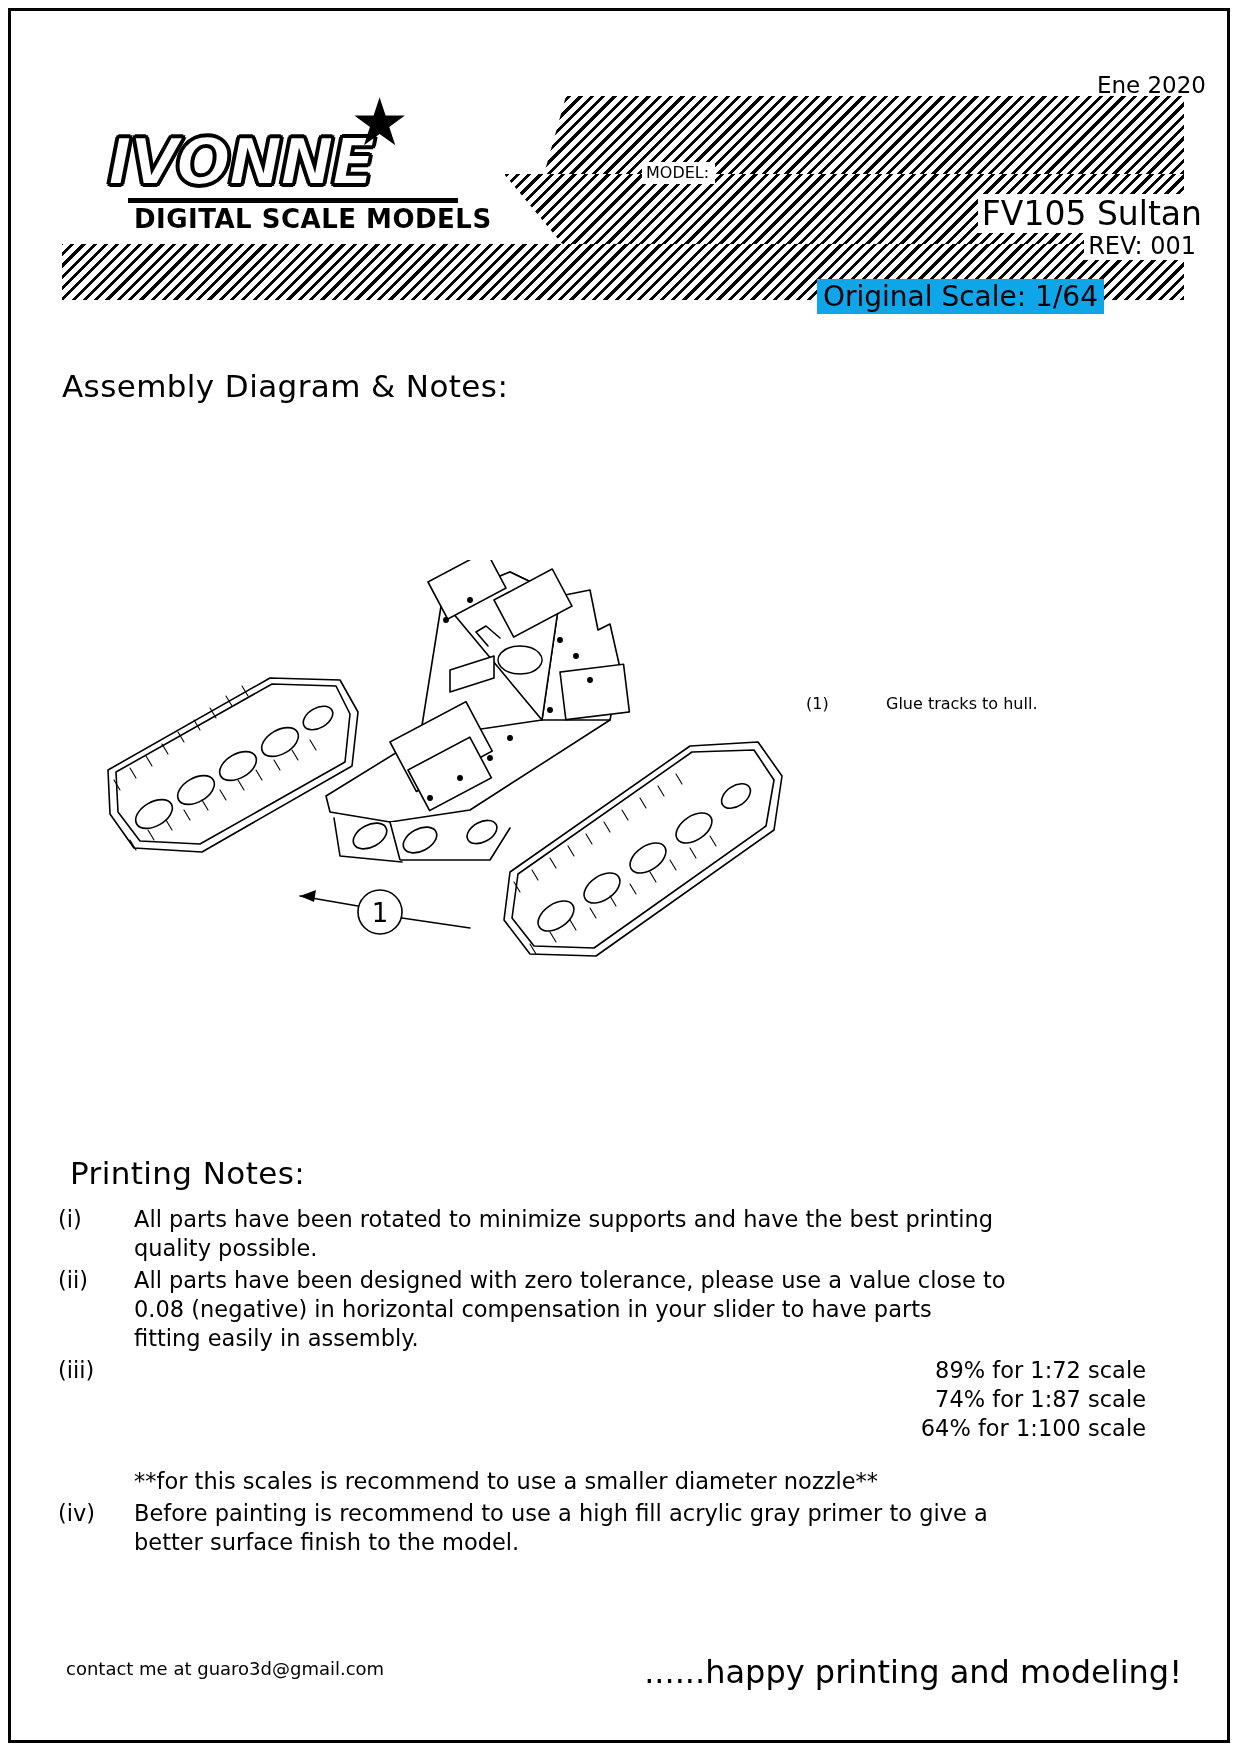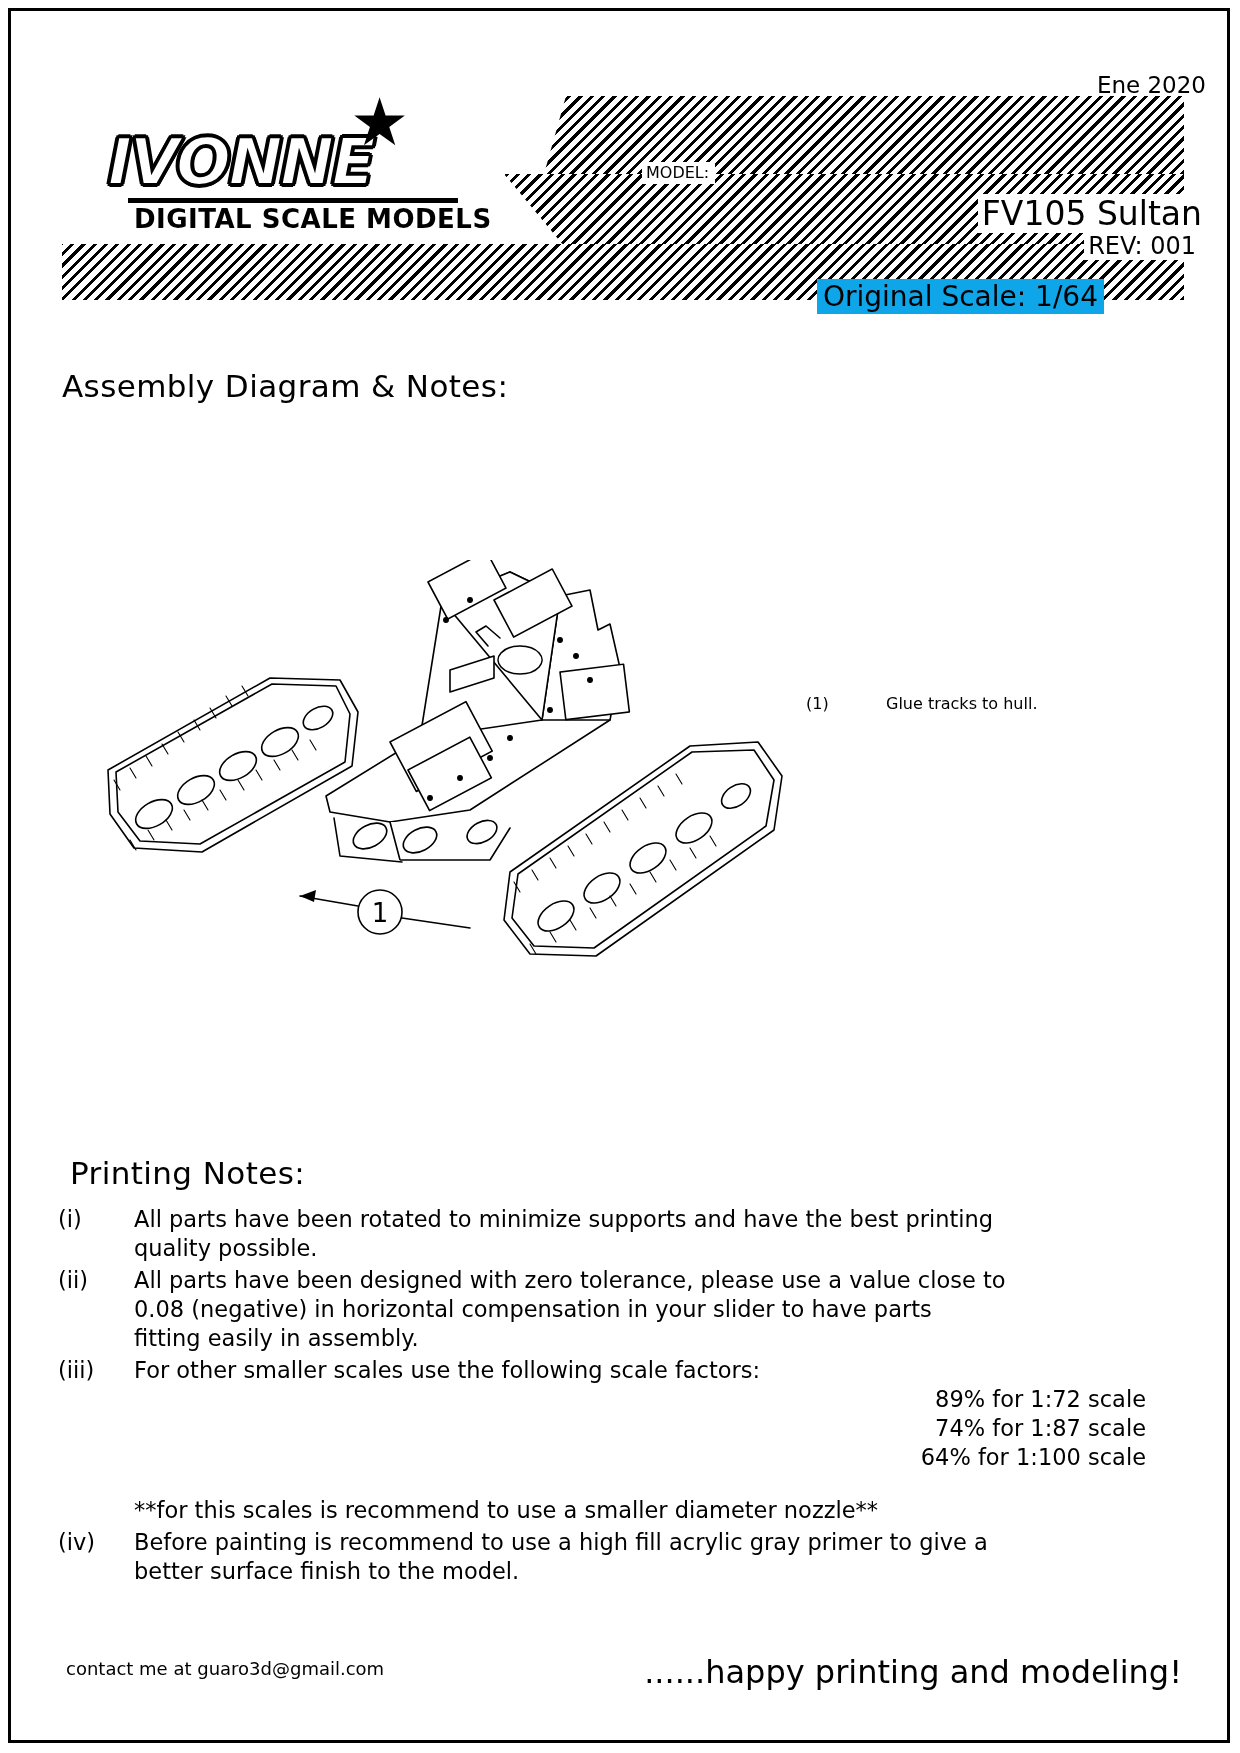--- a/index.html
+++ b/index.html
@@ -345,21 +345,20 @@
       <div class="note-body">
         <span class="line">All parts have been designed with zero tolerance, please use a value close to</span>
         <span class="line">0.08 (negative) in horizontal compensation in your slider to have parts</span>
         <span class="line">fitting easily in assembly.</span>
       </div>
     </div>
 
     <div class="note-row">
       <div class="note-marker">(iii)</div>
       <div class="note-body">
-        <span class="line">For other smaller scales use the following scale factors:</span>
         <span class="scale-list">
           <span class="line">89% for 1:72 scale</span>
           <span class="line">74% for 1:87 scale</span>
           <span class="line">64% for 1:100 scale</span>
         </span>
         <span class="nozzle-note">**for this scales is recommend to use a smaller diameter nozzle**</span>
       </div>
     </div>
 
     <div class="note-row">

